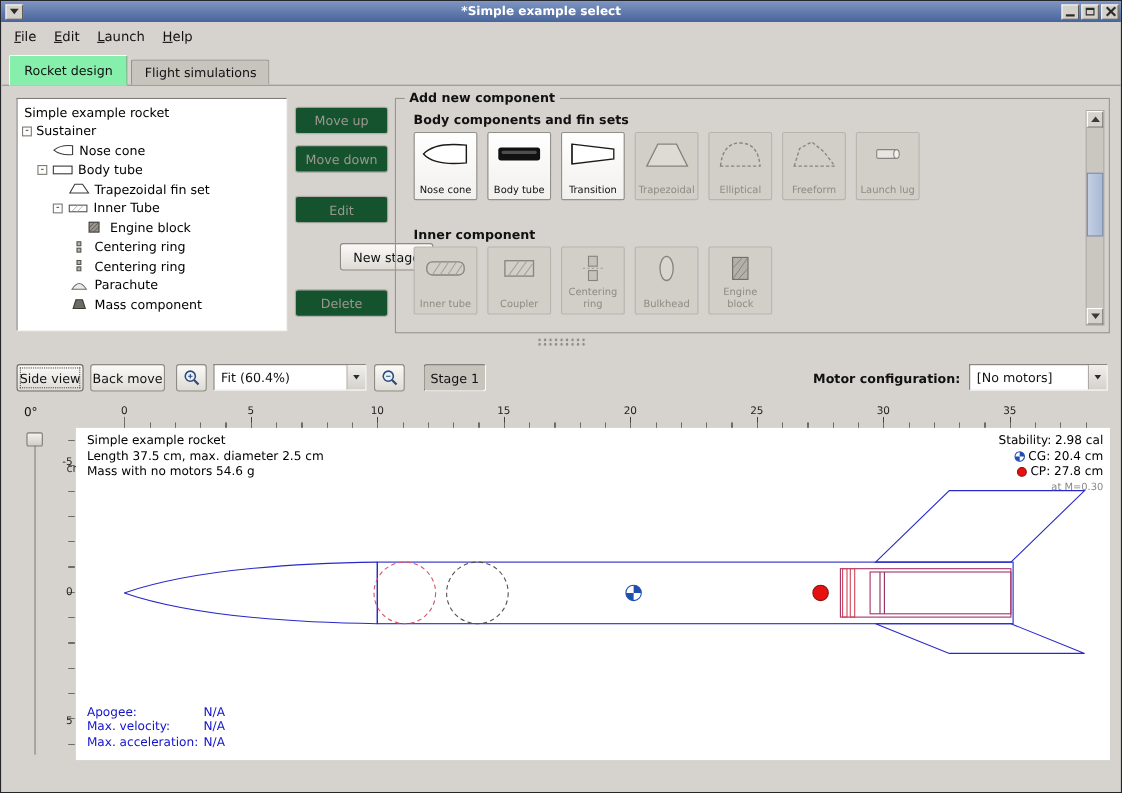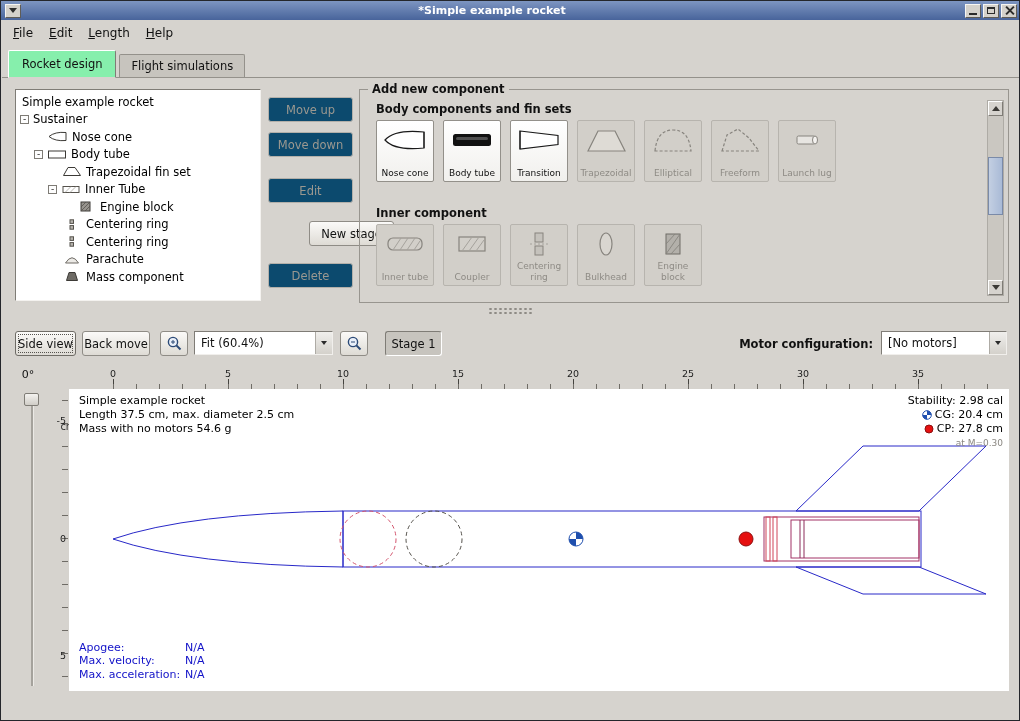--- a/index.html
+++ b/index.html
@@ -39,21 +39,21 @@
     border:1px solid; border-color:#7f7c76 #f4f2ef #f4f2ef #7f7c76; padding-top:3px; overflow:hidden; }
   .tree-row { display:flex; align-items:center; height:17.5px; font-size:11.5px; color:#000; white-space:nowrap; }
   .tree-handle { width:9px; height:9px; flex:none; border:1px solid #7e7b75; background:#fdfdfd;
     font-size:9px; line-height:7px; text-align:center; color:#222; margin-right:4px; }
   .ticon { flex:none; margin-right:4px; }
 
   
   .btn { display:flex; align-items:center; justify-content:center; text-align:center;
     background:linear-gradient(#fbfaf8,#dedbd5); border:1px solid #8f8c86; border-radius:3px;
     font-size:11.5px; color:#111; font-family:"DejaVu Sans", sans-serif; }
-  .btn.disabled { background:#0c4a6e; border-color:#b3b0aa; color:#9b9890; }
+  .btn.disabled { background:#14532d; border-color:#b3b0aa; color:#9b9890; }
   .btn.focused { outline:1px dotted #55534e; outline-offset:-4px; border-color:#6f6c66; }
   .btn.pressed { background:#c7c4be; border-color:#7f7c76 #fff #fff #7f7c76; }
 
   
   .groupbox { position:absolute; left:358px; top:88px; width:650px; height:214px; border:1px solid #98958f; }
   .groupbox-title { position:absolute; top:-8px; left:8px; background:#d6d3ce; padding:0 4px;
     font-size:11.5px; font-weight:bold; color:#111; }
   .sec-label { position:absolute; left:16px; font-size:11.5px; font-weight:bold; color:#111; }
   .comp-row { position:absolute; left:16px; display:flex; gap:9px; }
   .comp-btn { width:58px; height:62px; display:flex; flex-direction:column; align-items:center;
@@ -121,36 +121,36 @@
 </style>
 </head>
 <body>
 
 <div class="window">
 
   <div class="titlebar">
     <span class="tb-box">
         <span class="g-menu"></span>
       </span>
-    <span class="title-text">*Simple example rocket</span>
+    <span class="title-text">*Simple example select</span>
     <span class="tb-box">
         <span class="g-min"></span>
       </span>
     <span class="tb-box">
         <span class="g-max"></span>
       </span>
     <span class="tb-box">
         <span class="g-close"></span>
       </span>
   </div>
 
   <div class="menubar">
     <span class="menu-item">File</span>
     <span class="menu-item">Edit</span>
-    <span class="menu-item">Length</span>
+    <span class="menu-item">Launch</span>
     <span class="menu-item">Help</span>
   </div>
 
   <div class="tab-strip">
     <div class="tab active">Rocket design</div>
     <div class="tab">Flight simulations</div>
   </div>
 
   <div class="tree-panel">
     <div class="tree-row" style="padding-left:6px">

